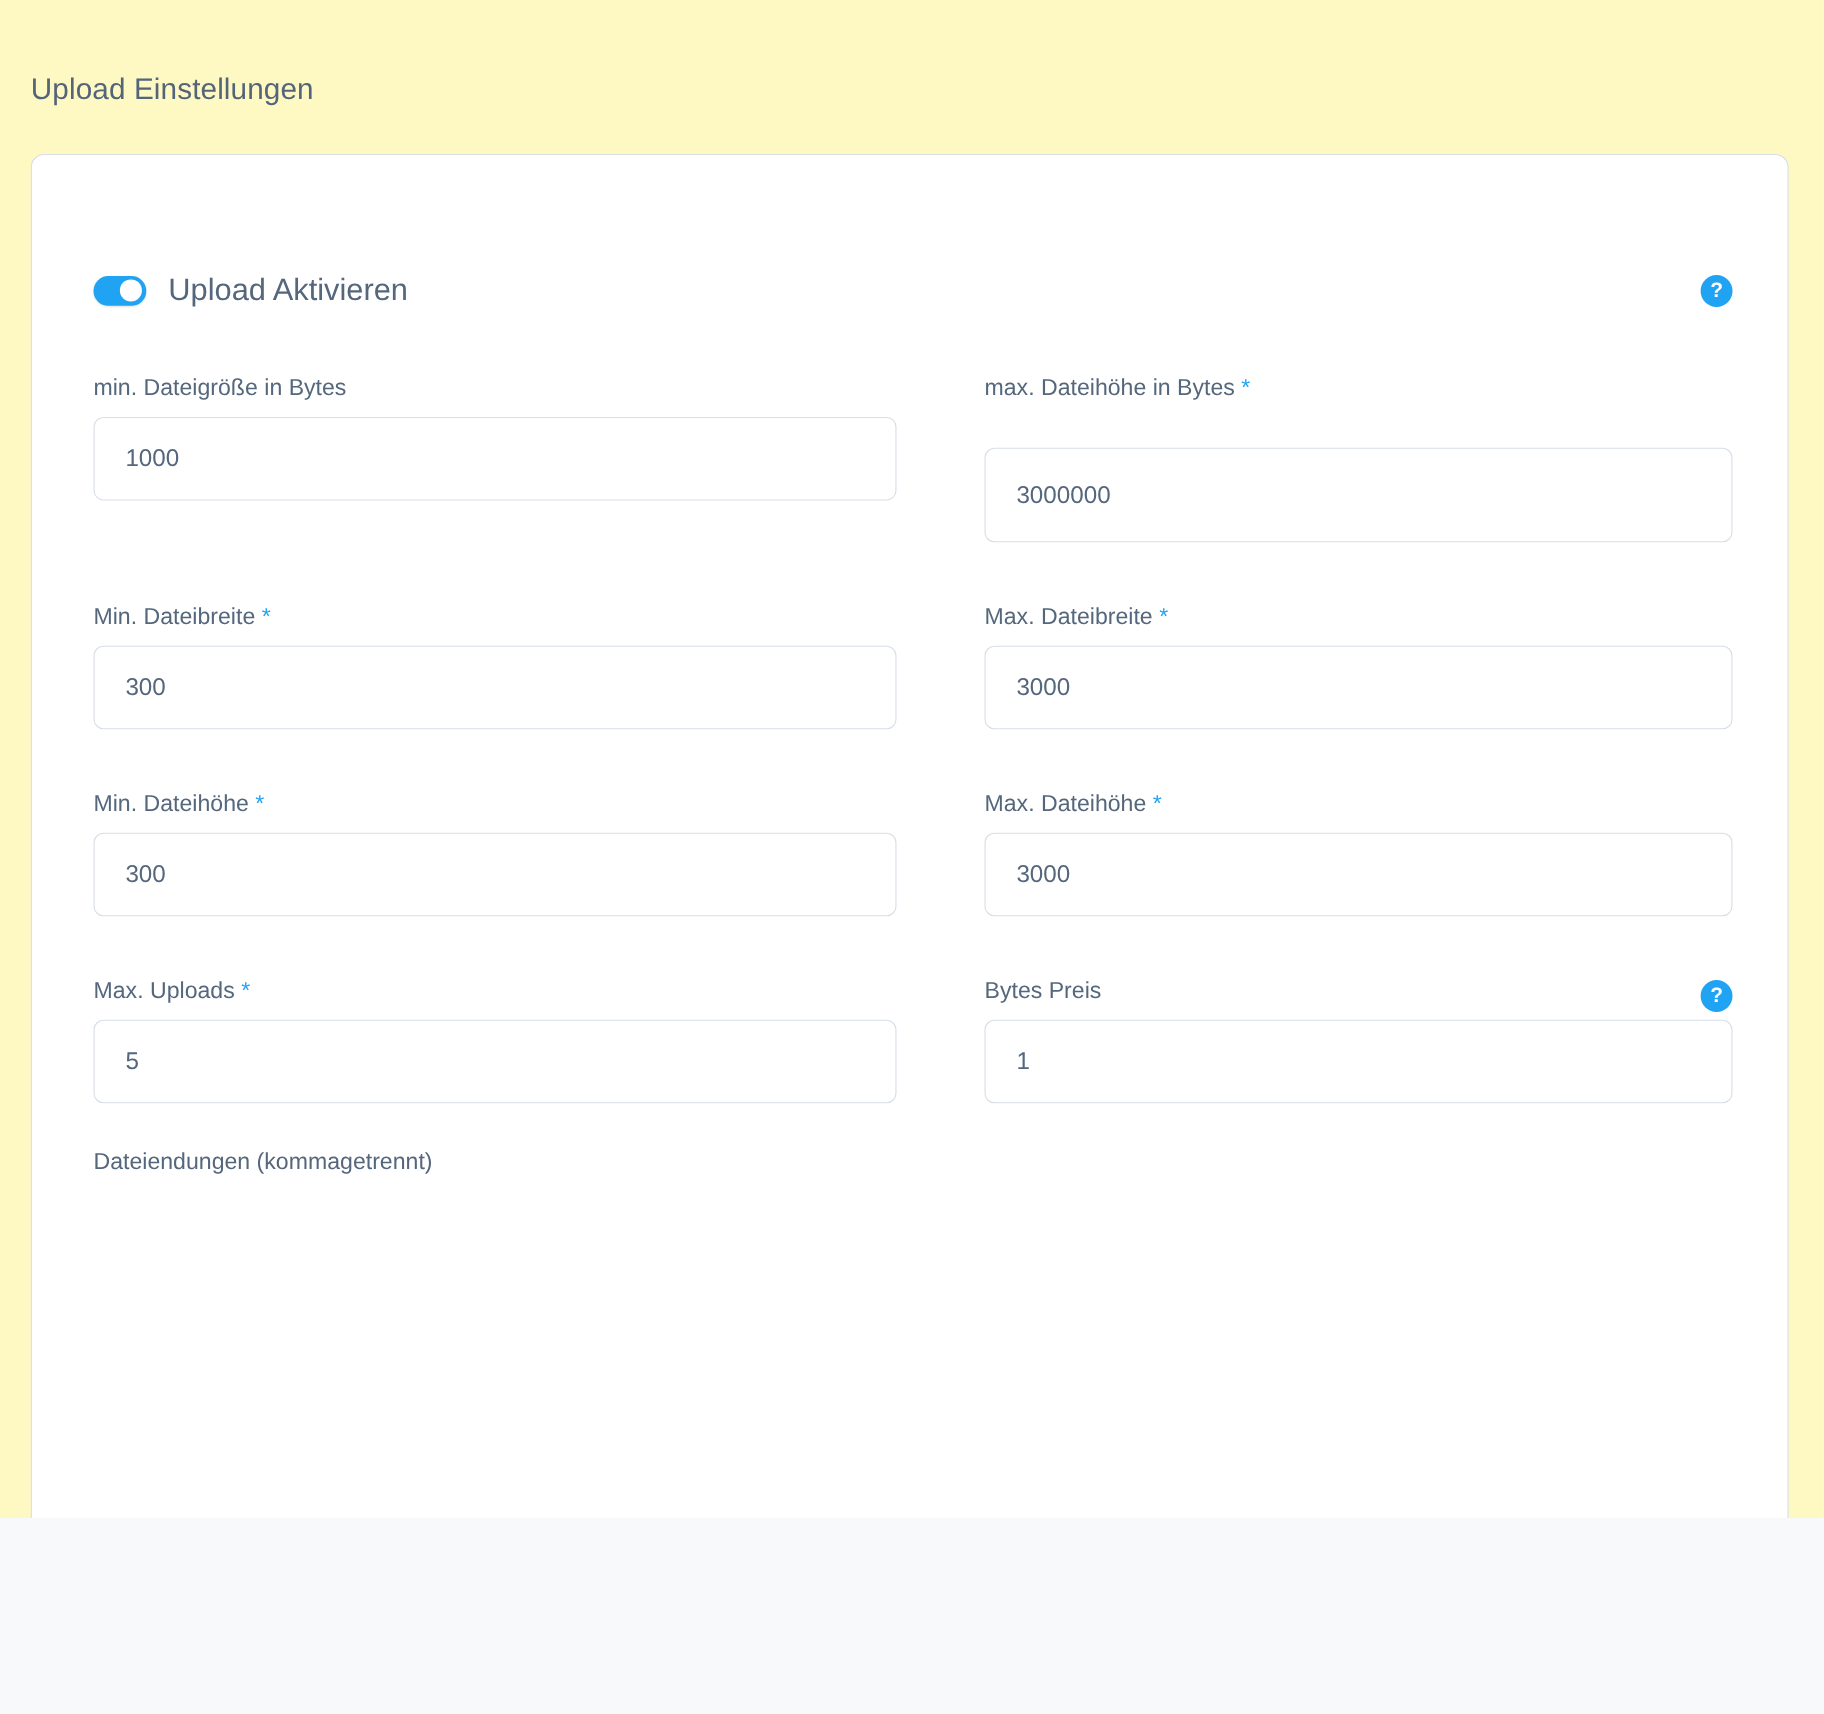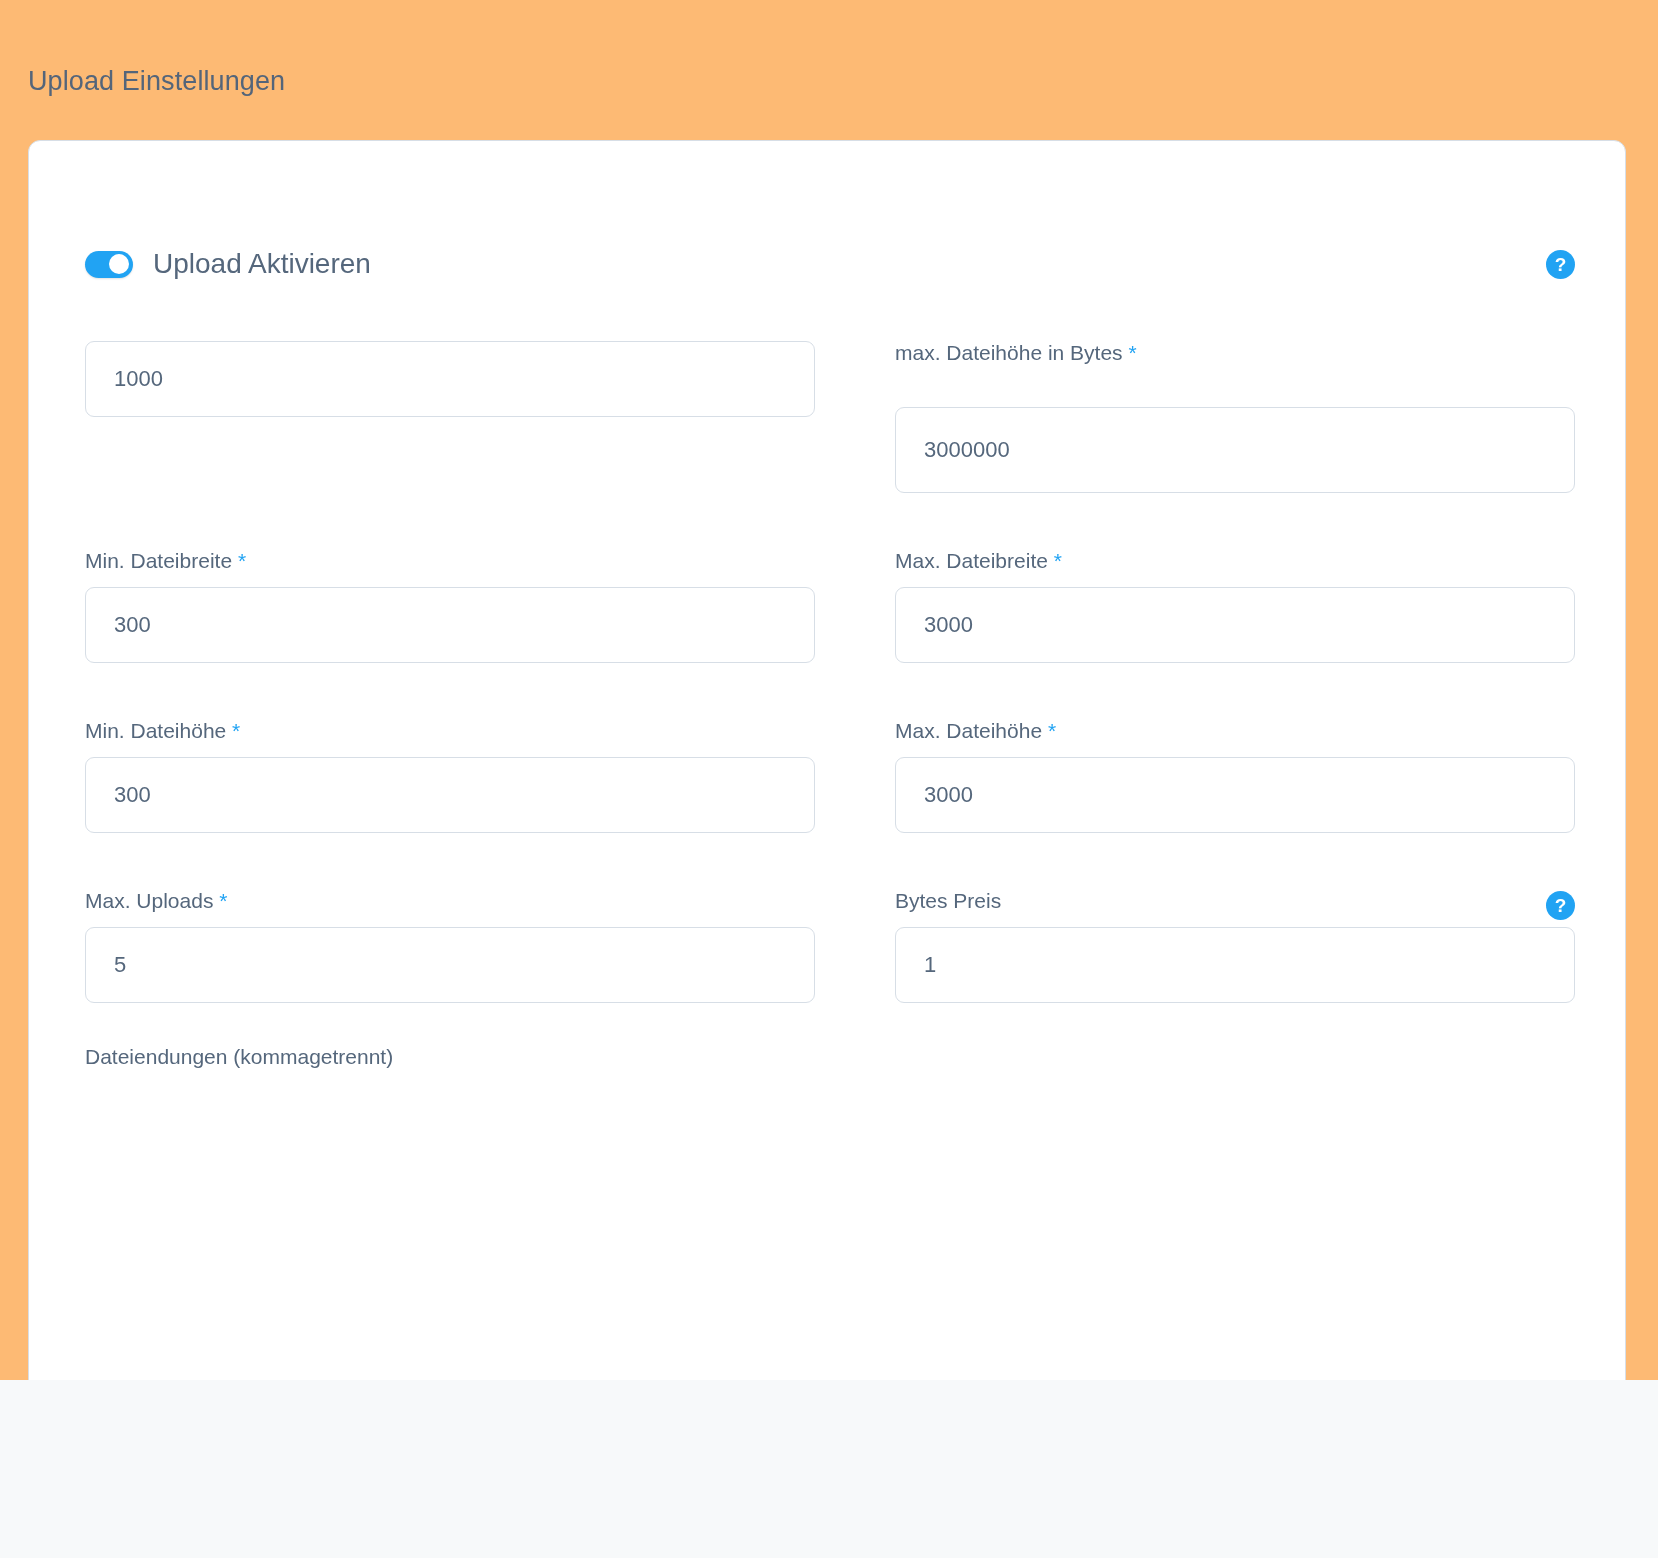--- a/index.html
+++ b/index.html
@@ -5,21 +5,21 @@
   * { box-sizing: border-box; }
   html, body {
     margin: 0; padding: 0;
     width: 1658px; height: 1558px;
     background: #f7f9fa;
     font-family: "Liberation Sans", sans-serif;
   }
   #page {
     position: relative;
     width: 1658px; height: 1380px;
-    background: #fdba74;
+    background: #fef9c3;
     overflow: hidden;
   }
   .page-title {
     position: absolute;
     left: 28px; top: 66px;
     font-size: 27px;
     color: #54657a;
     letter-spacing: 0.1px;
     font-weight: 400;
     white-space: nowrap;
@@ -138,20 +138,21 @@
         </div>
         <div class="col-gap"></div>
         <div class="col-right" style="position:relative;">
           <div class="help-icon help-toggle-row">?</div>
         </div>
       </div>
 
       <div class="row">
         <div class="col-left">
           <div class="field">
+            <label class="field-label"><span>min. Dateigröße in Bytes</span><span class="req"></span></label>
             <div class="input">1000</div>
           </div>
         </div>
         <div class="col-gap"></div>
         <div class="col-right">
           <div class="field">
             <label class="field-label"><span>max. Dateihöhe in Bytes</span> <span class="req">*</span></label>
             <div class="input tall">3000000</div>
           </div>
         </div>

